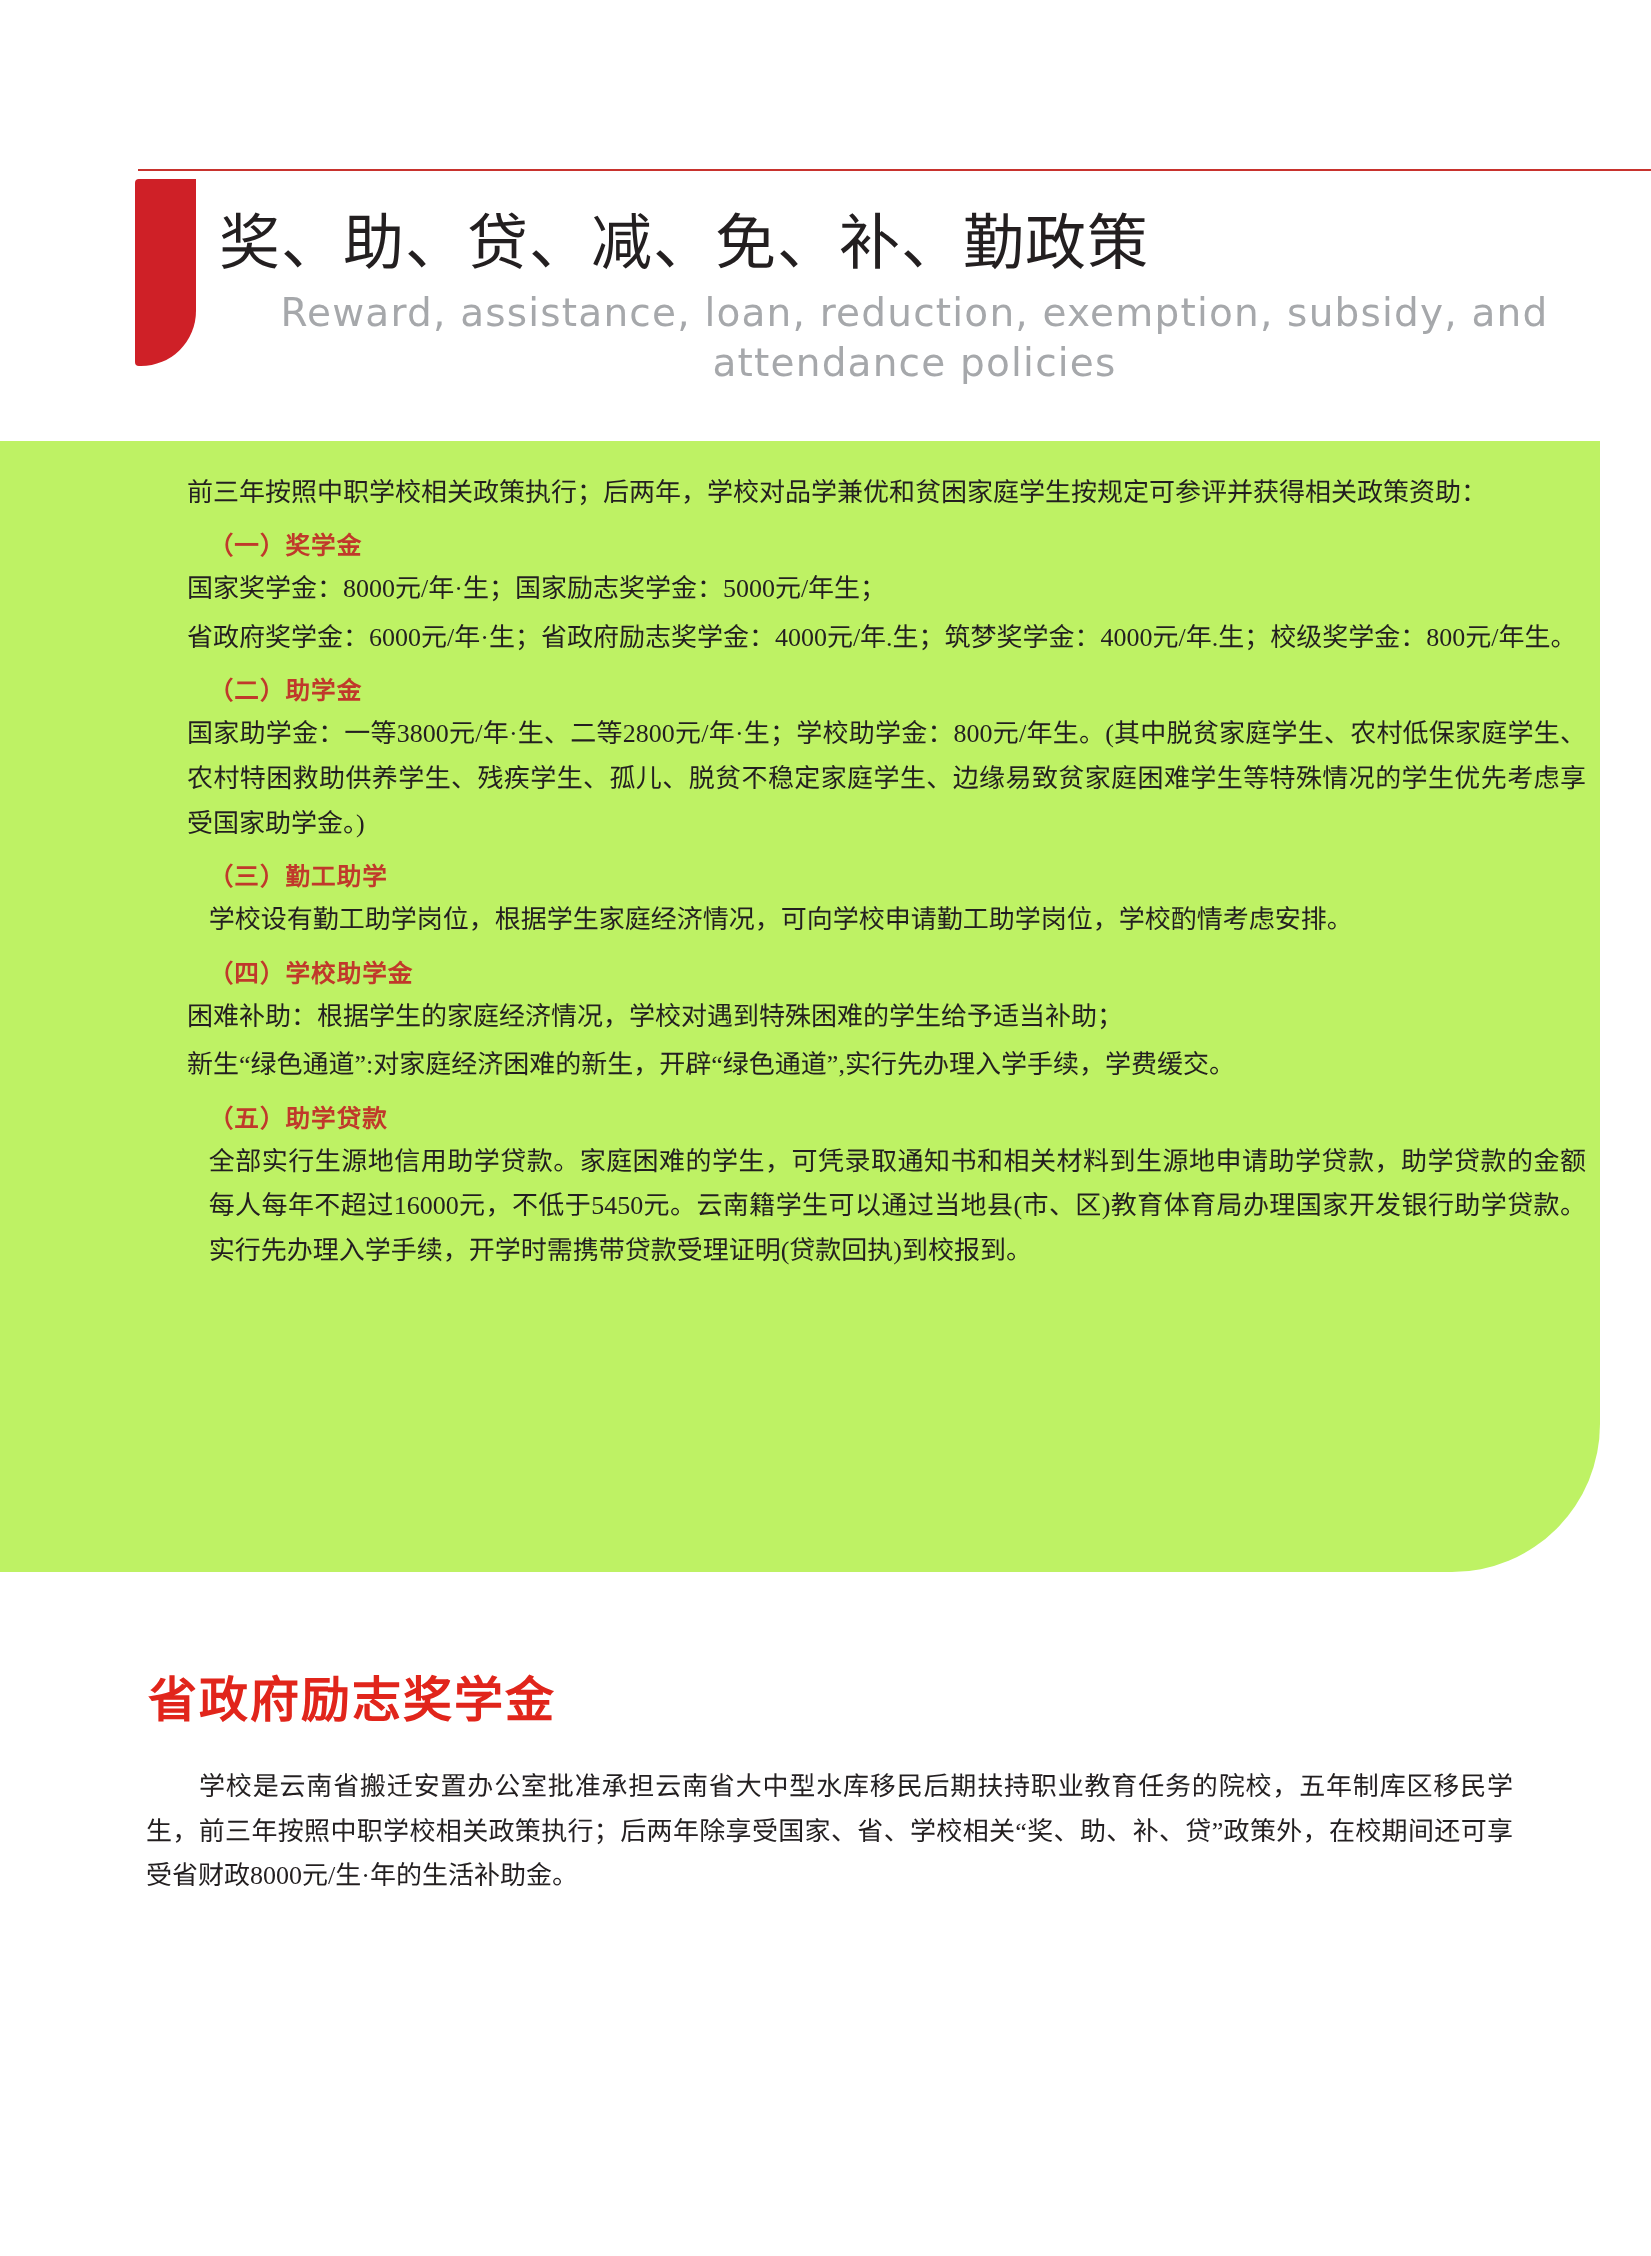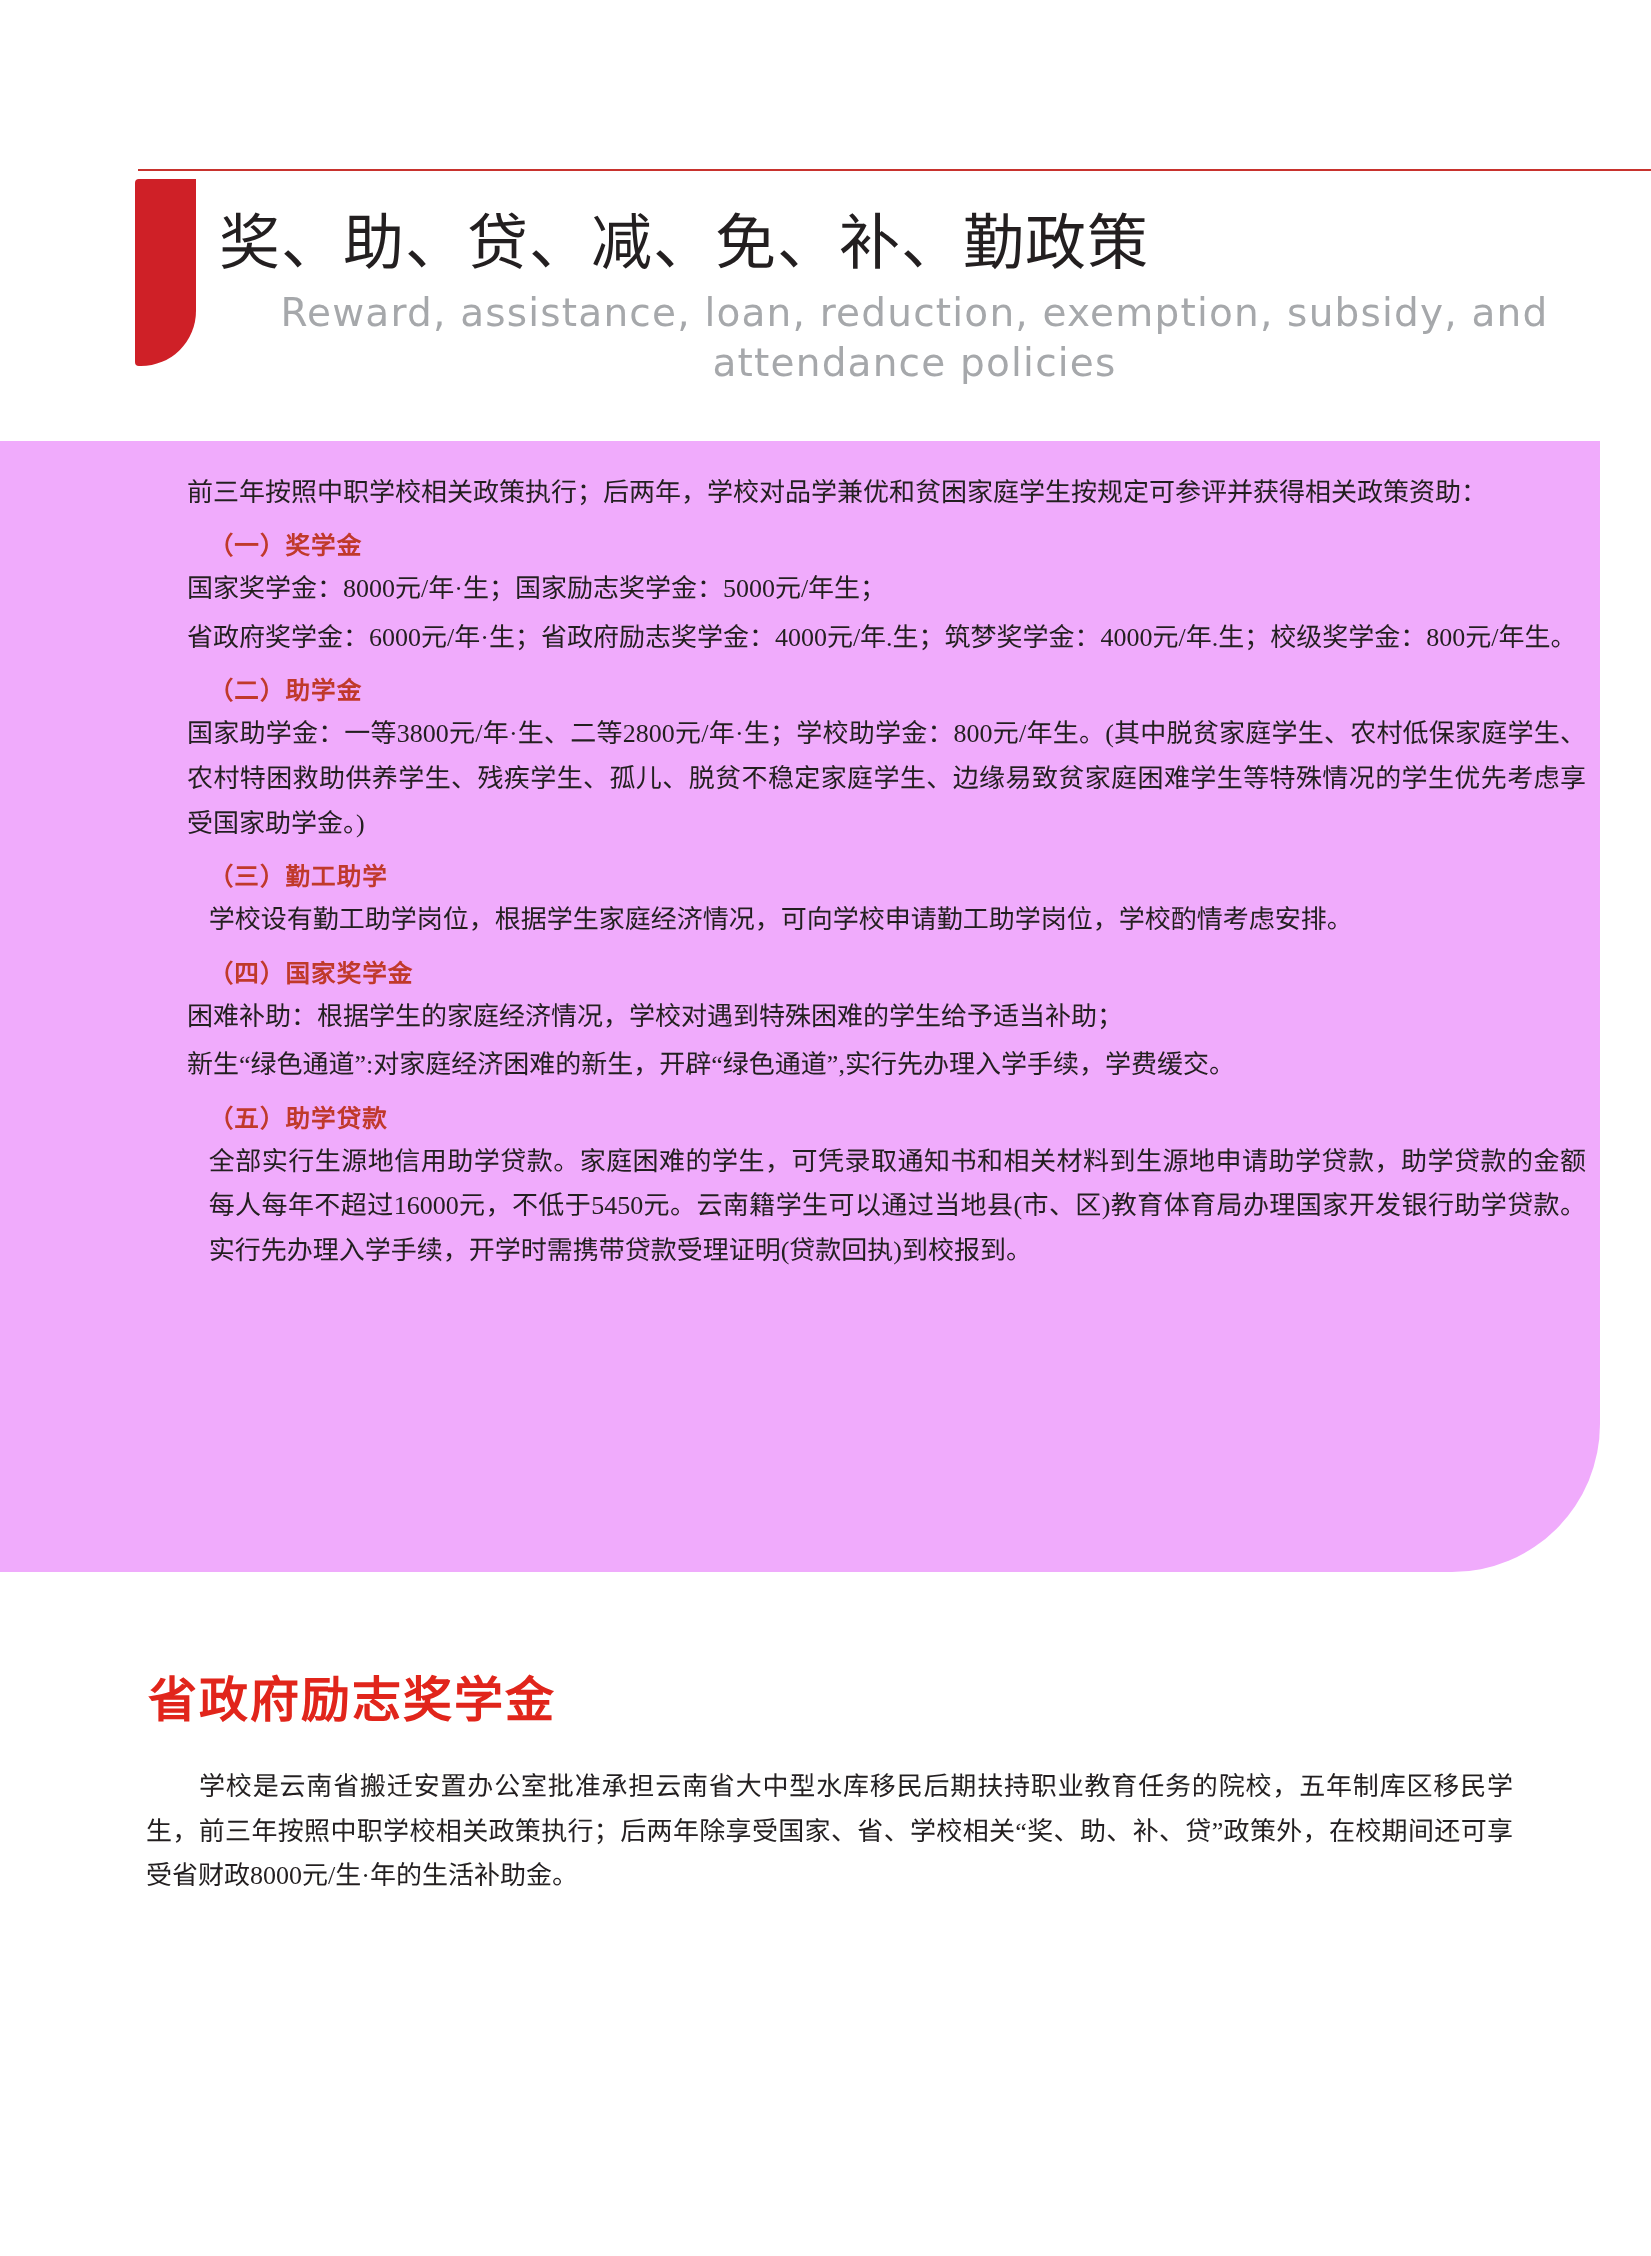--- a/index.html
+++ b/index.html
@@ -67,21 +67,21 @@
     text-align: center;
   }
 
   
   .panel {
     position: absolute;
     left: 0;
     top: 441px;
     width: 1600px;
     height: 1131px;
-    background: #f0abfc;
+    background: #bef264;
     border-bottom-right-radius: 148px;
   }
   .panel-inner {
     position: absolute;
     left: 187px;
     top: 29.6px;
     width: 1399px;
   }
 
   
@@ -146,21 +146,21 @@
     <div class="sub-head">（一）奖学金</div>
     <p class="body">国家奖学金：8000元/年·生；国家励志奖学金：5000元/年生；</p>
     <p class="body">省政府奖学金：6000元/年·生；省政府励志奖学金：4000元/年.生；筑梦奖学金：4000元/年.生；校级奖学金：800元/年生。</p>
 
     <div class="sub-head">（二）助学金</div>
     <p class="body">国家助学金：一等3800元/年·生、二等2800元/年·生；学校助学金：800元/年生。(其中脱贫家庭学生、农村低保家庭学生、农村特困救助供养学生、残疾学生、孤儿、脱贫不稳定家庭学生、边缘易致贫家庭困难学生等特殊情况的学生优先考虑享受国家助学金。)</p>
 
     <div class="sub-head">（三）勤工助学</div>
     <p class="body pad-left">学校设有勤工助学岗位，根据学生家庭经济情况，可向学校申请勤工助学岗位，学校酌情考虑安排。</p>
 
-    <div class="sub-head">（四）国家奖学金</div>
+    <div class="sub-head">（四）学校助学金</div>
     <p class="body">困难补助：根据学生的家庭经济情况，学校对遇到特殊困难的学生给予适当补助；</p>
     <p class="body">新生“绿色通道”:对家庭经济困难的新生，开辟“绿色通道”,实行先办理入学手续，学费缓交。</p>
 
     <div class="sub-head">（五）助学贷款</div>
     <p class="body pad-left">全部实行生源地信用助学贷款。家庭困难的学生，可凭录取通知书和相关材料到生源地申请助学贷款，助学贷款的金额每人每年不超过16000元，不低于5450元。云南籍学生可以通过当地县(市、区)教育体育局办理国家开发银行助学贷款。实行先办理入学手续，开学时需携带贷款受理证明(贷款回执)到校报到。</p>
 
   </div>
 </div>
 
 <div class="section2-title">省政府励志奖学金</div>

